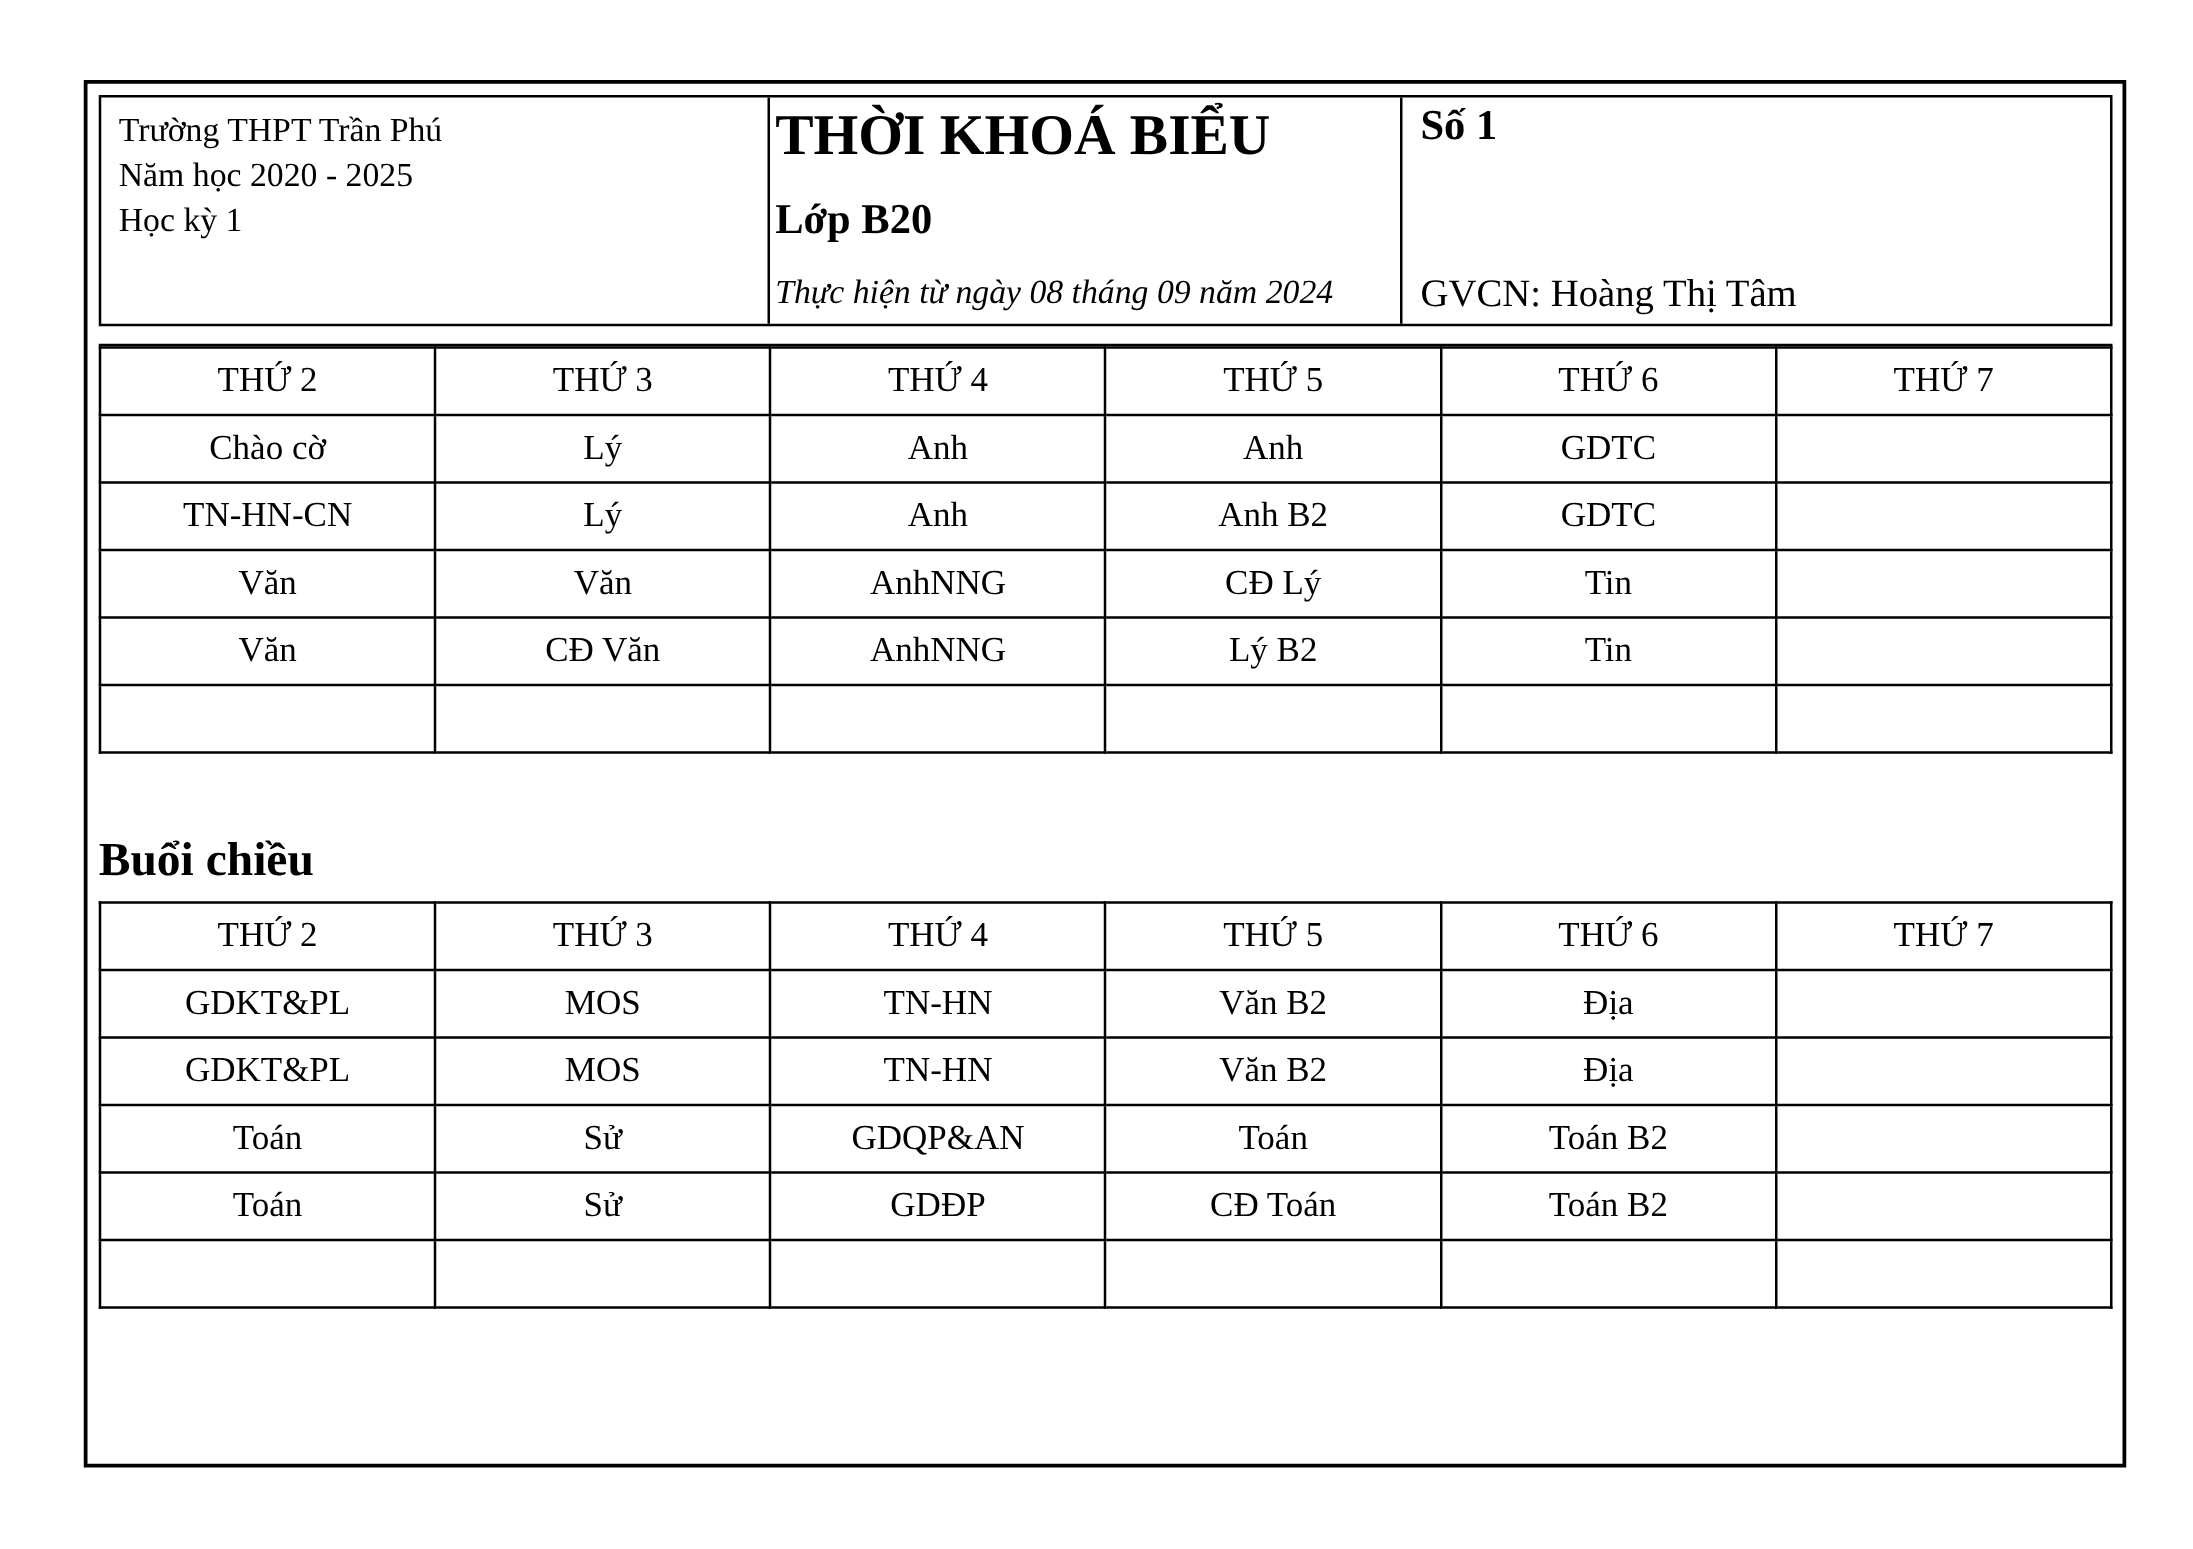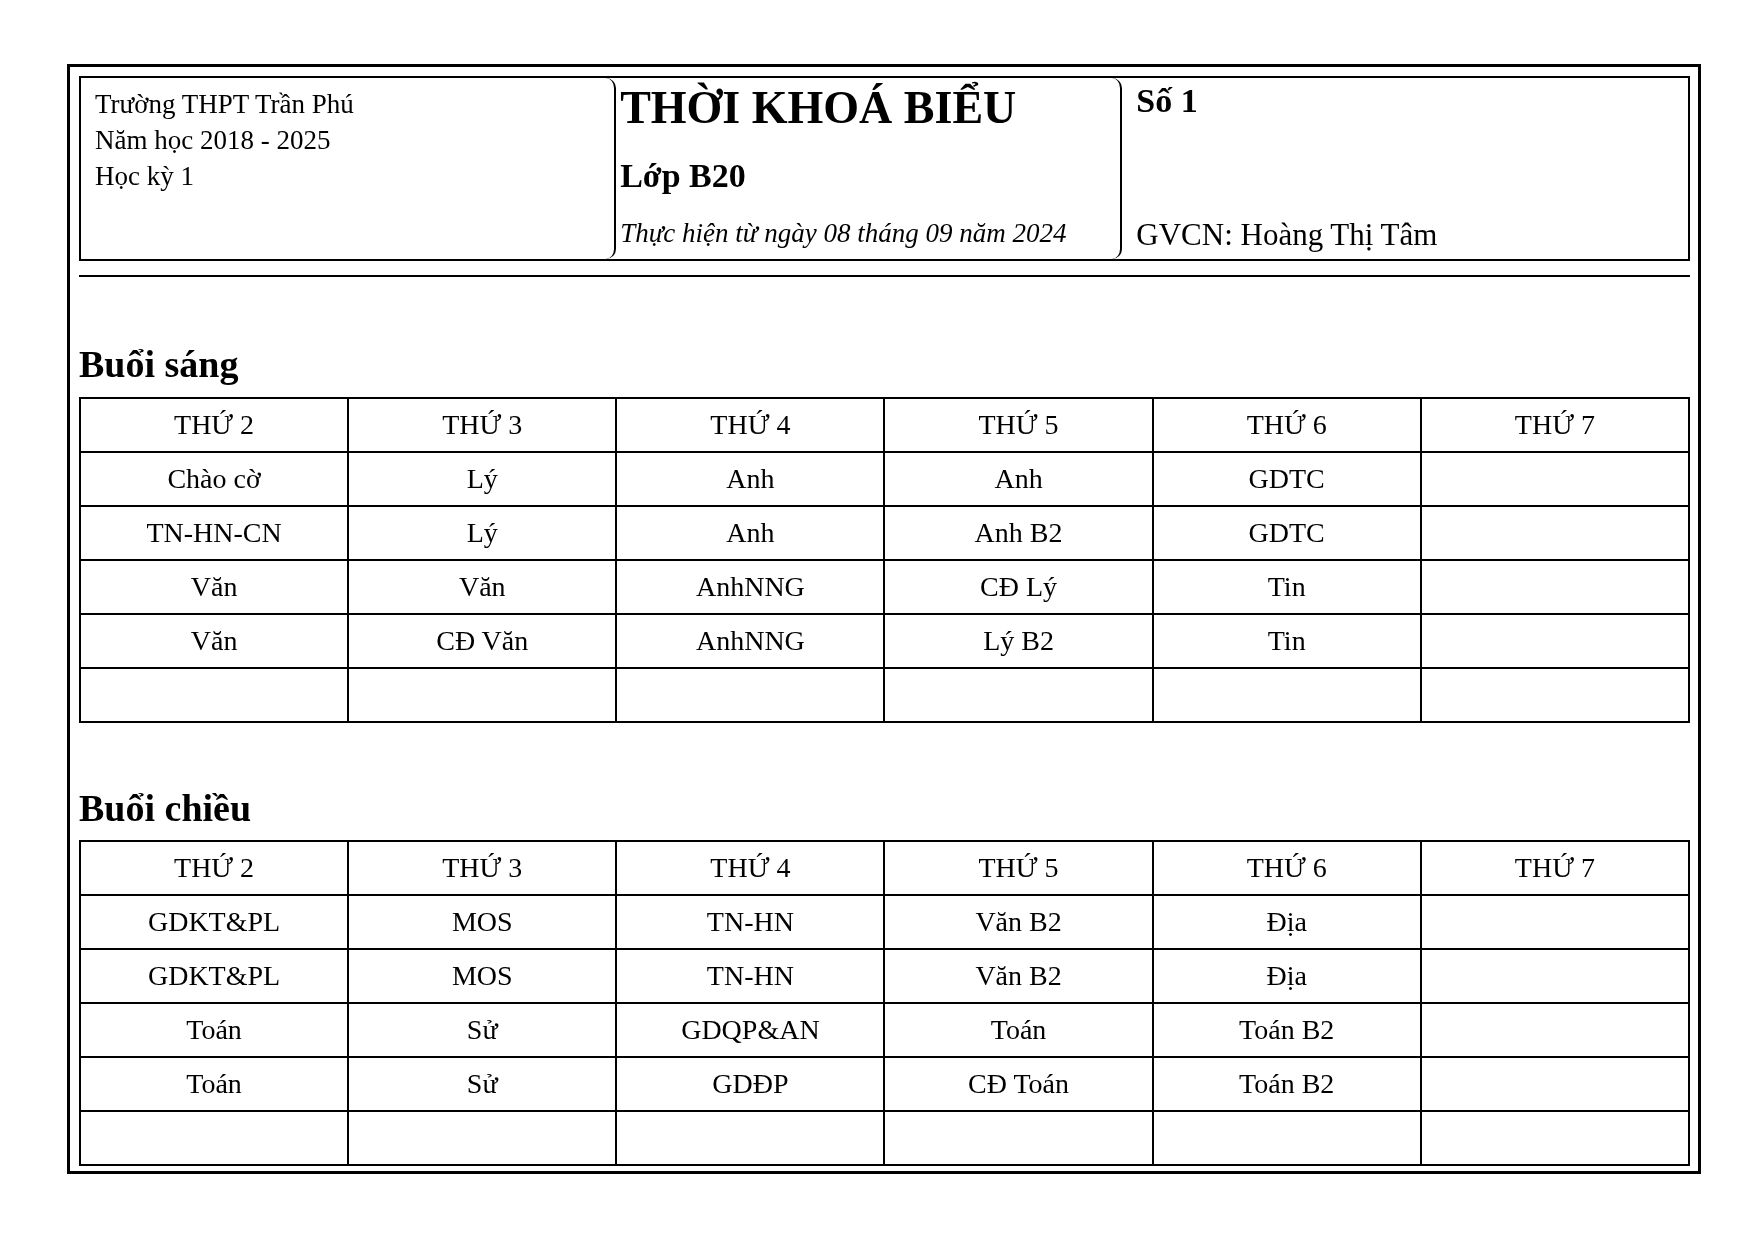--- a/index.html
+++ b/index.html
@@ -13,21 +13,21 @@
   .sheet {
     position:absolute; left:67px; top:64px; width:1634px; height:1110px;
     border:3px solid var(--ink); box-sizing:border-box;
   }
   .content { position:absolute; left:9px; top:9px; width:1611px; }
 
   
   .head-box {
     display:flex; border:2px solid var(--ink); box-sizing:border-box; height:185px;
   }
-  .head-cell { box-sizing:border-box;border-radius:10px; }
+  .head-cell { box-sizing:border-box; }
   .cell-school {
     width:33.3%; padding:8px 14px; font-size:27px; line-height:36px;
     border-right:2px solid var(--ink);
   }
   .cell-title {
     width:31.5%; display:flex; flex-direction:column; align-items:flex-start;
     justify-content:space-between; text-align:center;
     padding:4px 4px 10px; border-right:2px solid var(--ink);
   }
   .cell-title .big-title { font-size:46px; font-weight:bold; line-height:1.15; white-space:nowrap; }
@@ -59,37 +59,36 @@
 </head>
 <body>
 
 <div class="canvas">
   <div class="sheet">
     <div class="content">
 
       <div class="head-box">
         <div class="head-cell cell-school">
           <div>Trường THPT Trần Phú</div>
-          <div>Năm học 2018 - 2025</div>
+          <div>Năm học 2020 - 2025</div>
           <div>Học kỳ 1</div>
         </div>
         <div class="head-cell cell-title">
           <div class="big-title">THỜI KHOÁ BIỂU</div>
           <div class="class-name">Lớp B20</div>
           <div class="eff-date">Thực hiện từ ngày 08 tháng 09 năm 2024</div>
         </div>
         <div class="head-cell cell-meta">
           <div class="sheet-no">Số 1</div>
           <div class="gvcn">GVCN: Hoàng Thị Tâm</div>
         </div>
       </div>
 
       <hr class="rule">
 
-      <div class="session-heading first">Buổi sáng</div>
       <table class="tt">
           <thead>
             <tr>
               <th>THỨ 2</th>
               <th>THỨ 3</th>
               <th>THỨ 4</th>
               <th>THỨ 5</th>
               <th>THỨ 6</th>
               <th>THỨ 7</th>
             </tr>

